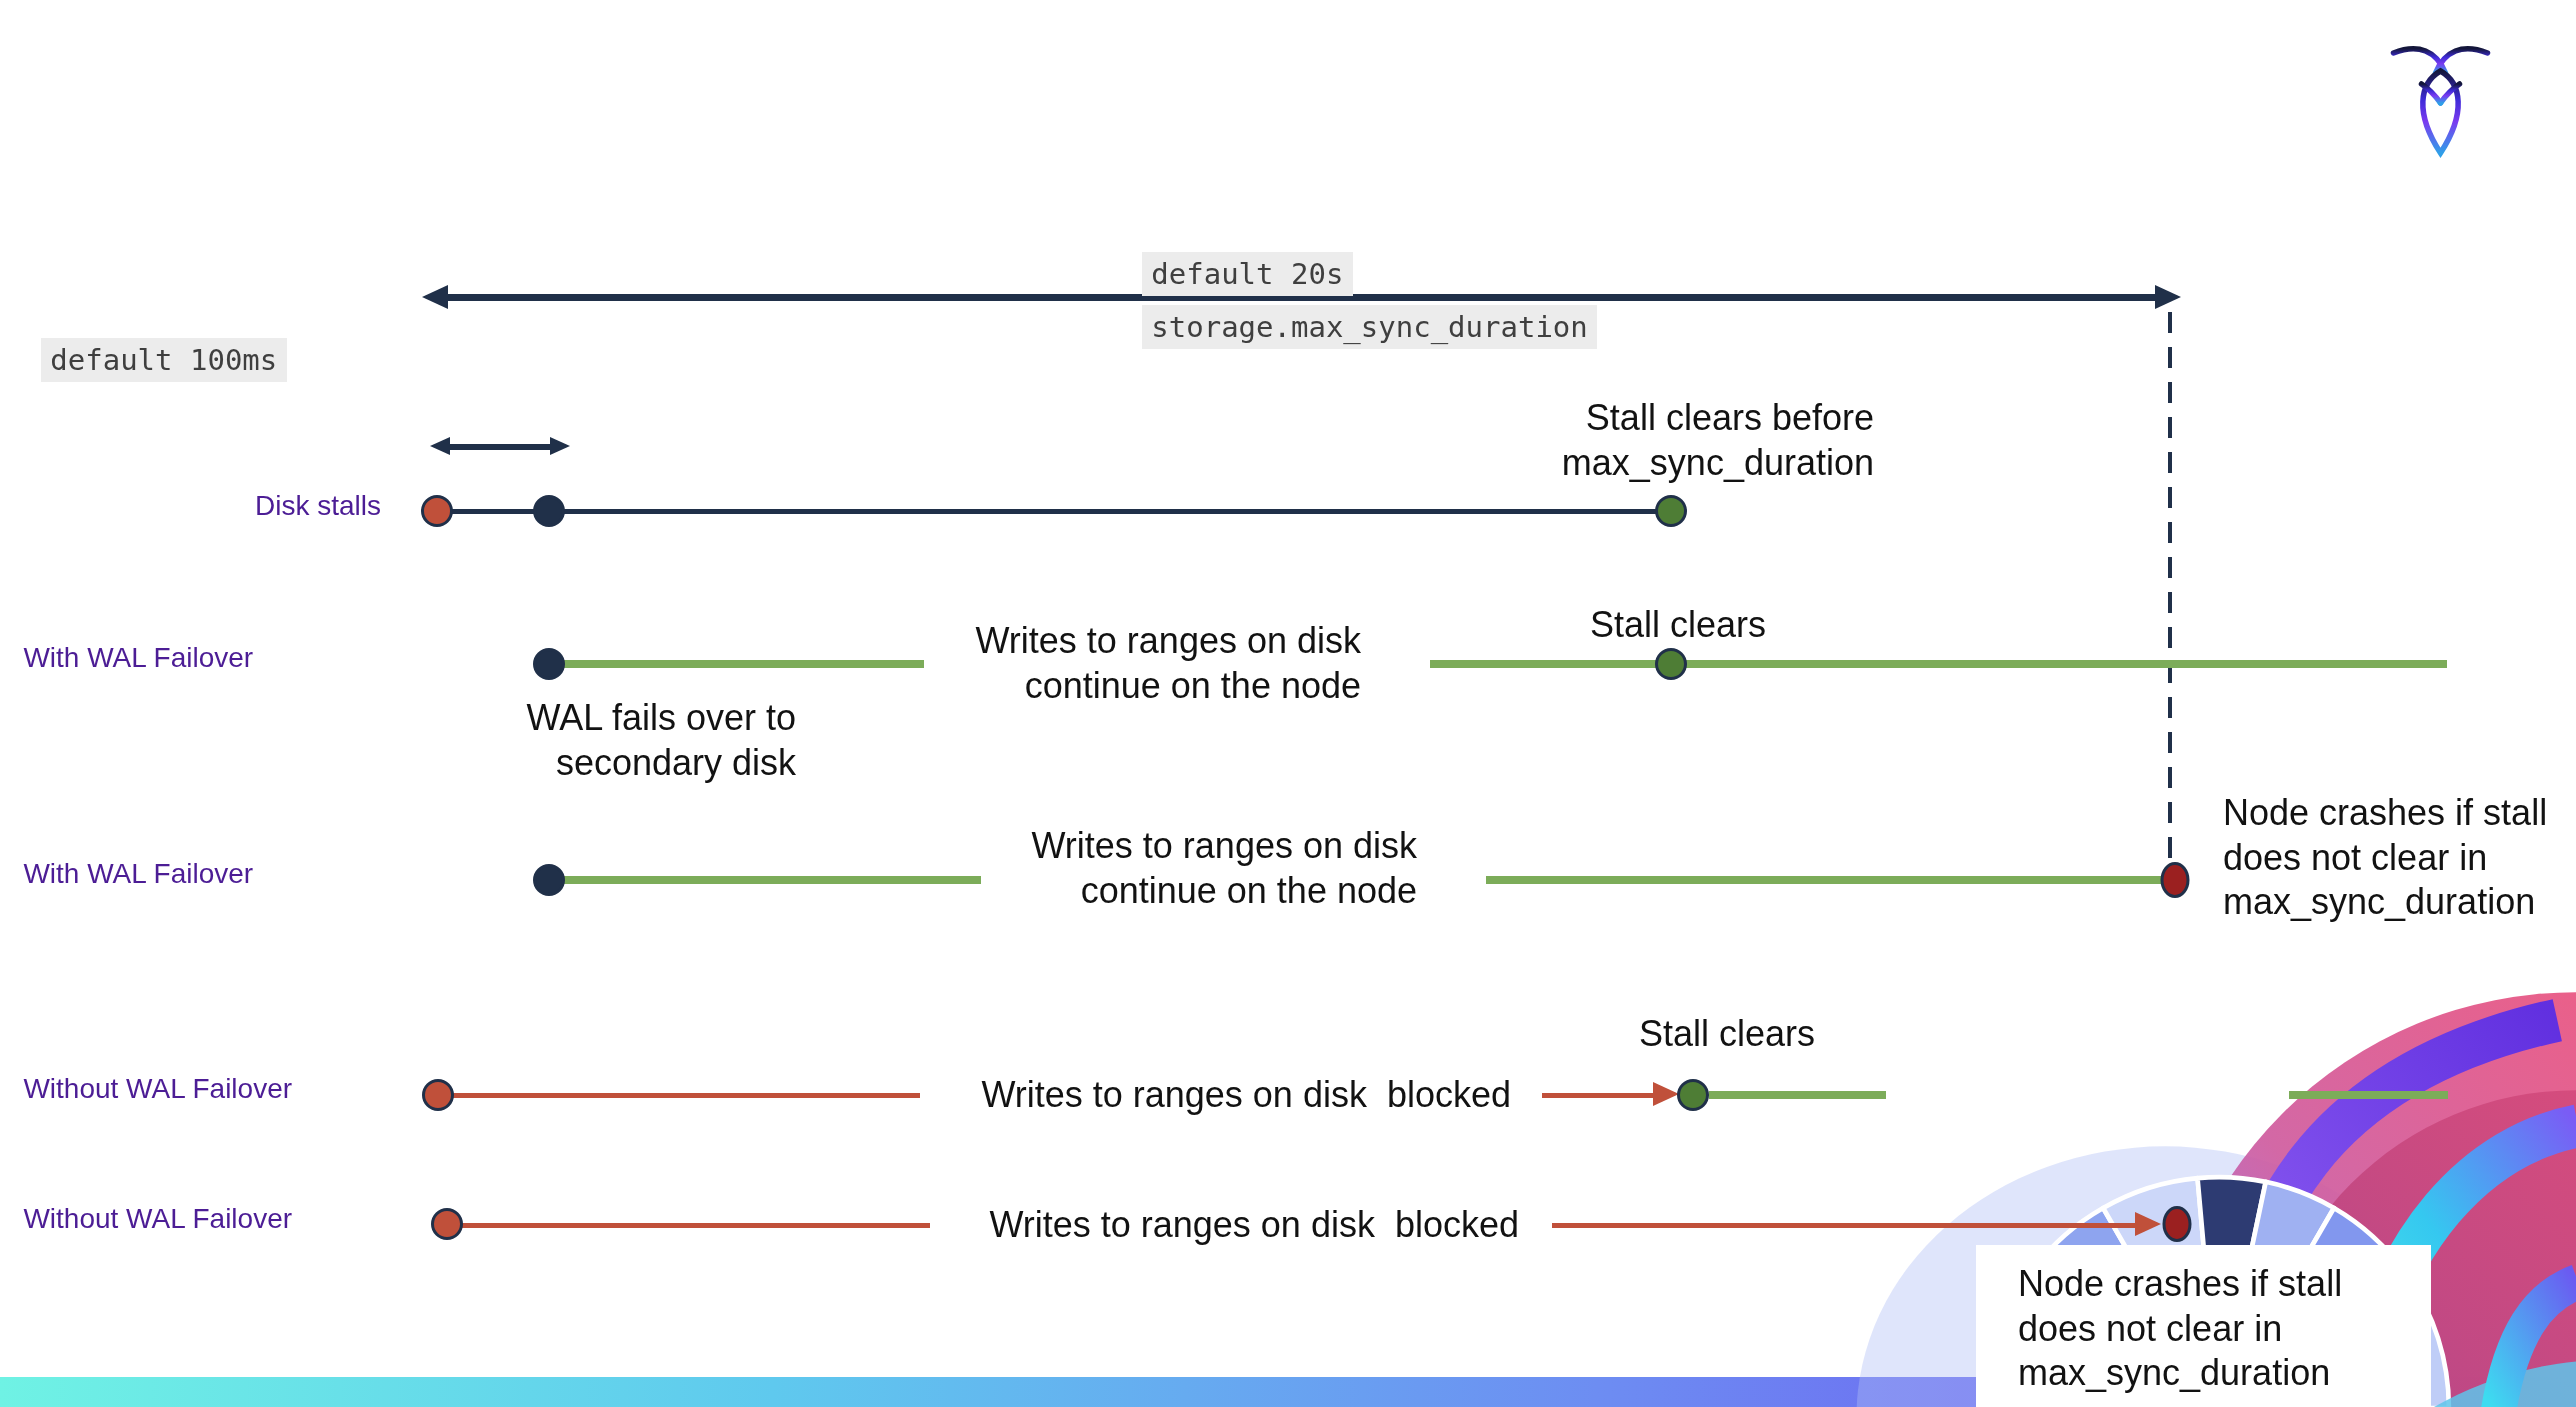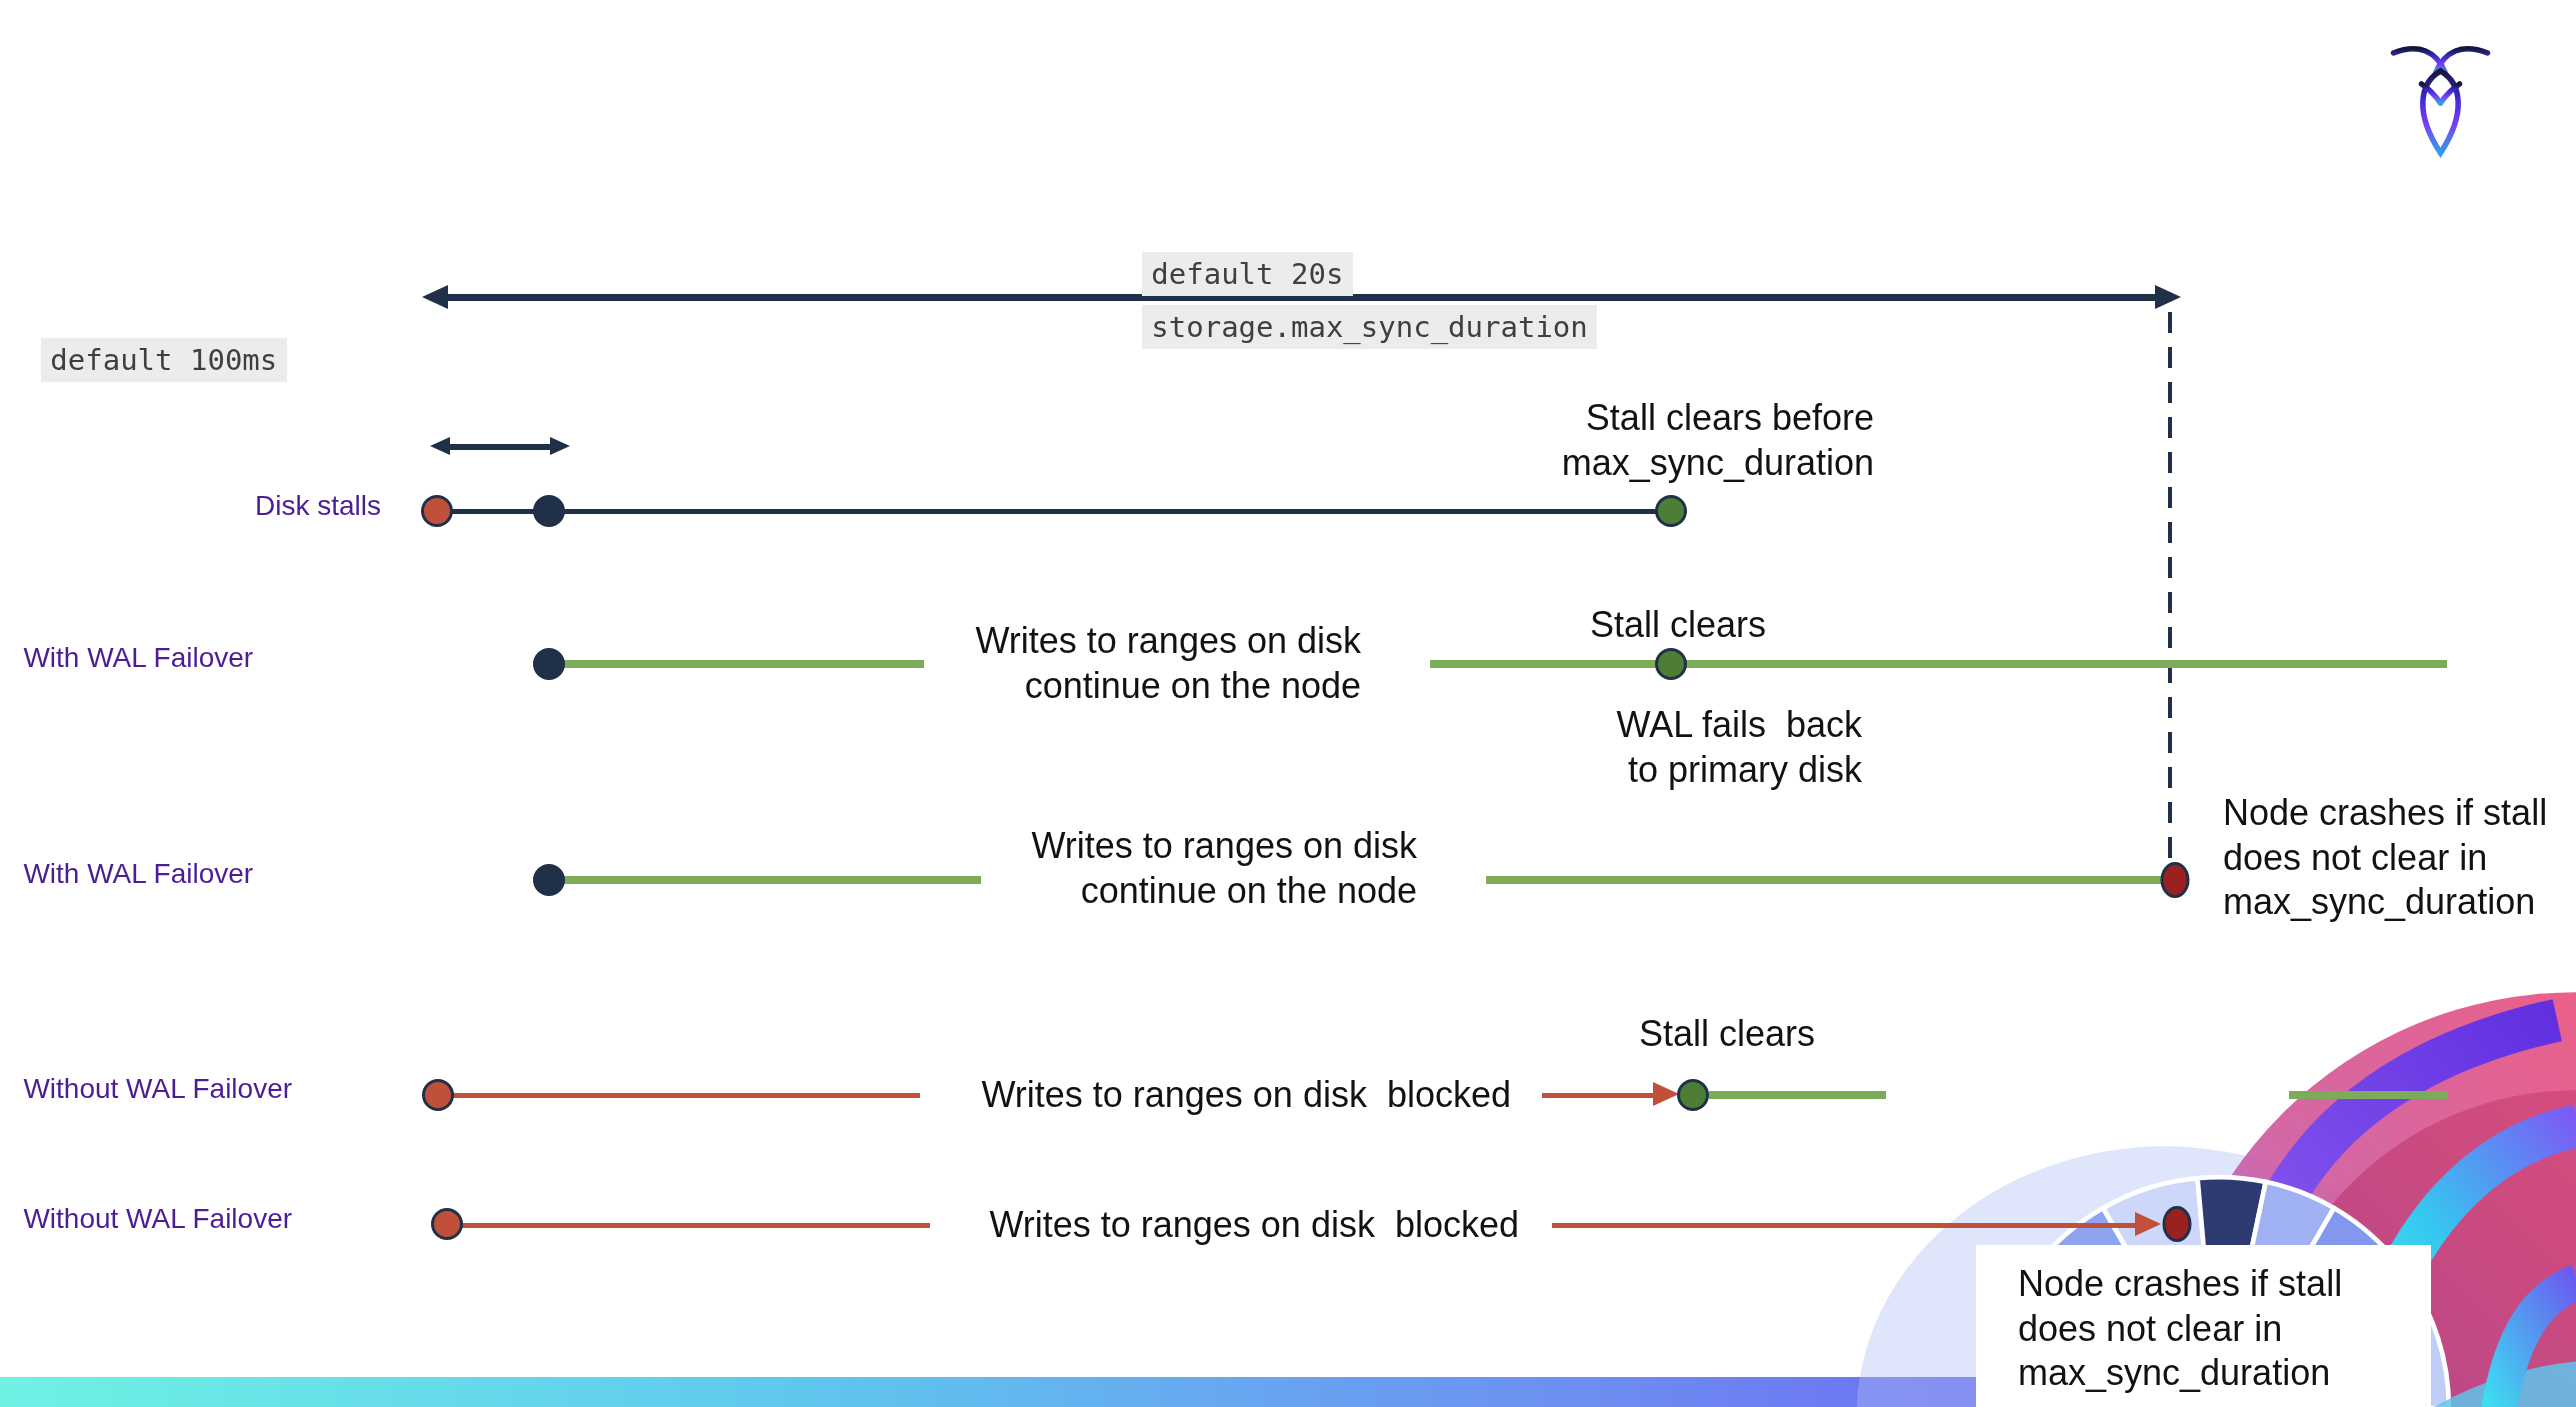--- a/index.html
+++ b/index.html
@@ -115,22 +115,22 @@
 max_sync_duration</div>
 
   <div class="caption" style="left:23.4px;top:642px;">With WAL Failover</div>
   <div class="hline green-line" style="left:549px;top:660px;width:375px;"></div>
   <div class="hline green-line" style="left:1430px;top:660px;width:1017px;"></div>
   <div class="dot dot-navy" style="left:549px;top:664px;"></div>
   <div class="dot dot-green" style="left:1671px;top:664px;"></div>
   <div class="note center" style="left:950px;top:619px;width:411px;">Writes to ranges on disk
 continue on the node</div>
   <div class="note center" style="left:1579px;top:603px;width:187px;">Stall clears</div>
-  <div class="note center" style="left:1526px;top:703px;width:336px;">WAL fails  back
-to primary disk</div>
+  <div class="note center" style="left:460px;top:696px;width:336px;">WAL fails over to
+secondary disk</div>
 
   <div class="caption" style="left:23.4px;top:858px;">With WAL Failover</div>
   <div class="hline green-line" style="left:549px;top:876px;width:432px;"></div>
   <div class="hline green-line" style="left:1486px;top:876px;width:689px;"></div>
   <div class="dot dot-navy" style="left:549px;top:880px;"></div>
   <div class="dot dot-crash" style="left:2175px;top:880px;"></div>
   <div class="note center" style="left:1006px;top:824px;width:411px;">Writes to ranges on disk
 continue on the node</div>
   <div class="note" style="left:2223px;top:791px;width:365px;">Node crashes if stall
 does not clear in

